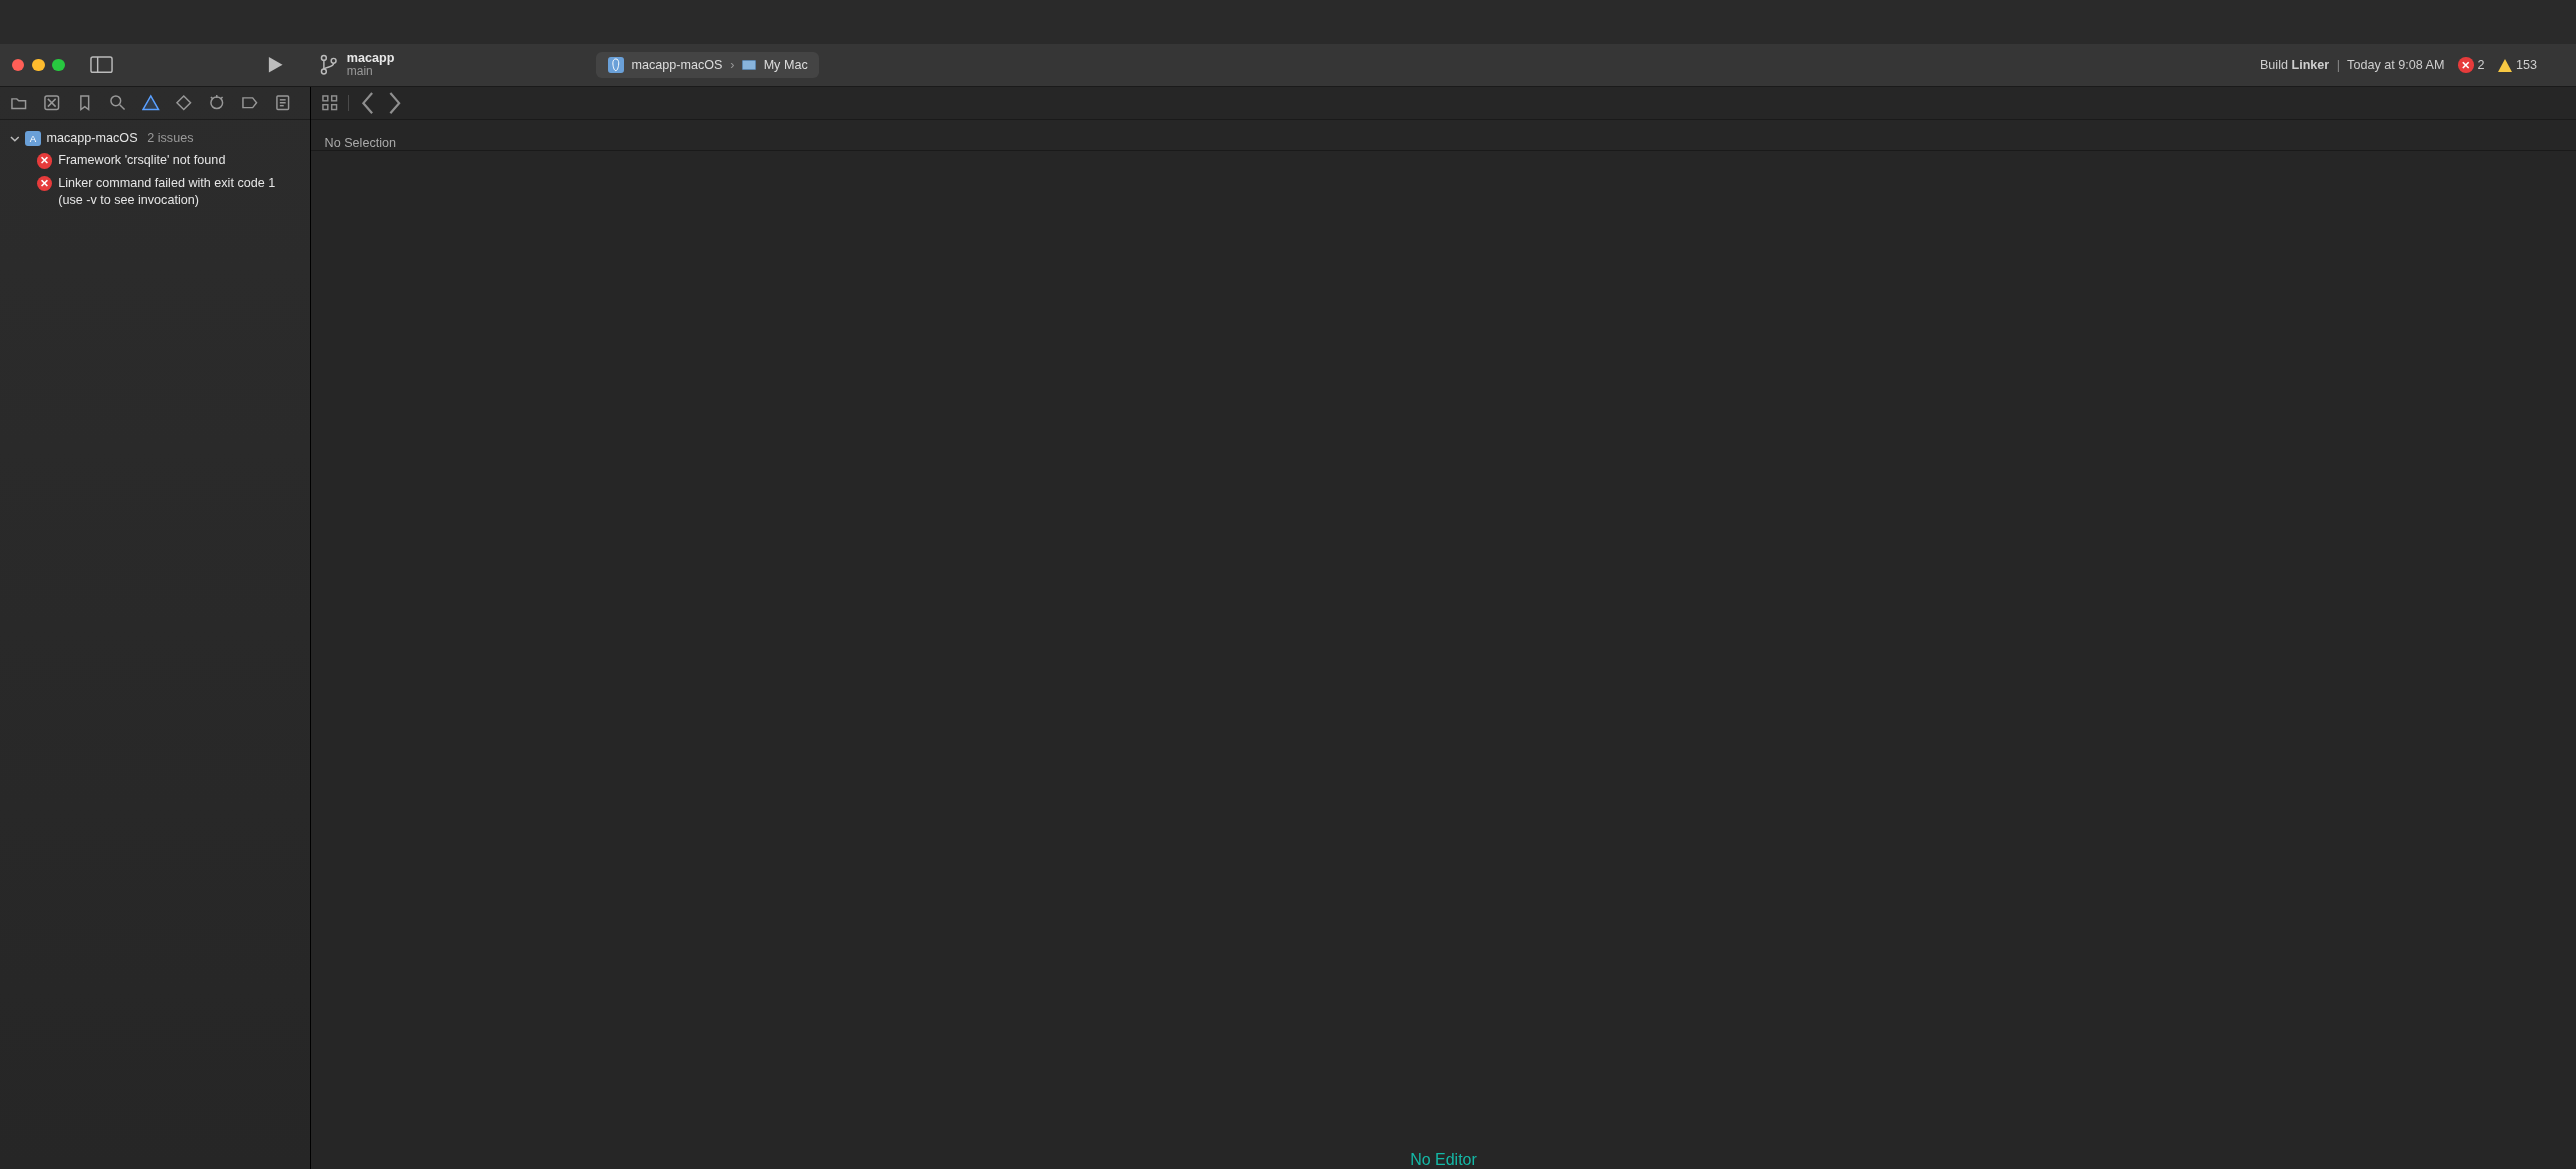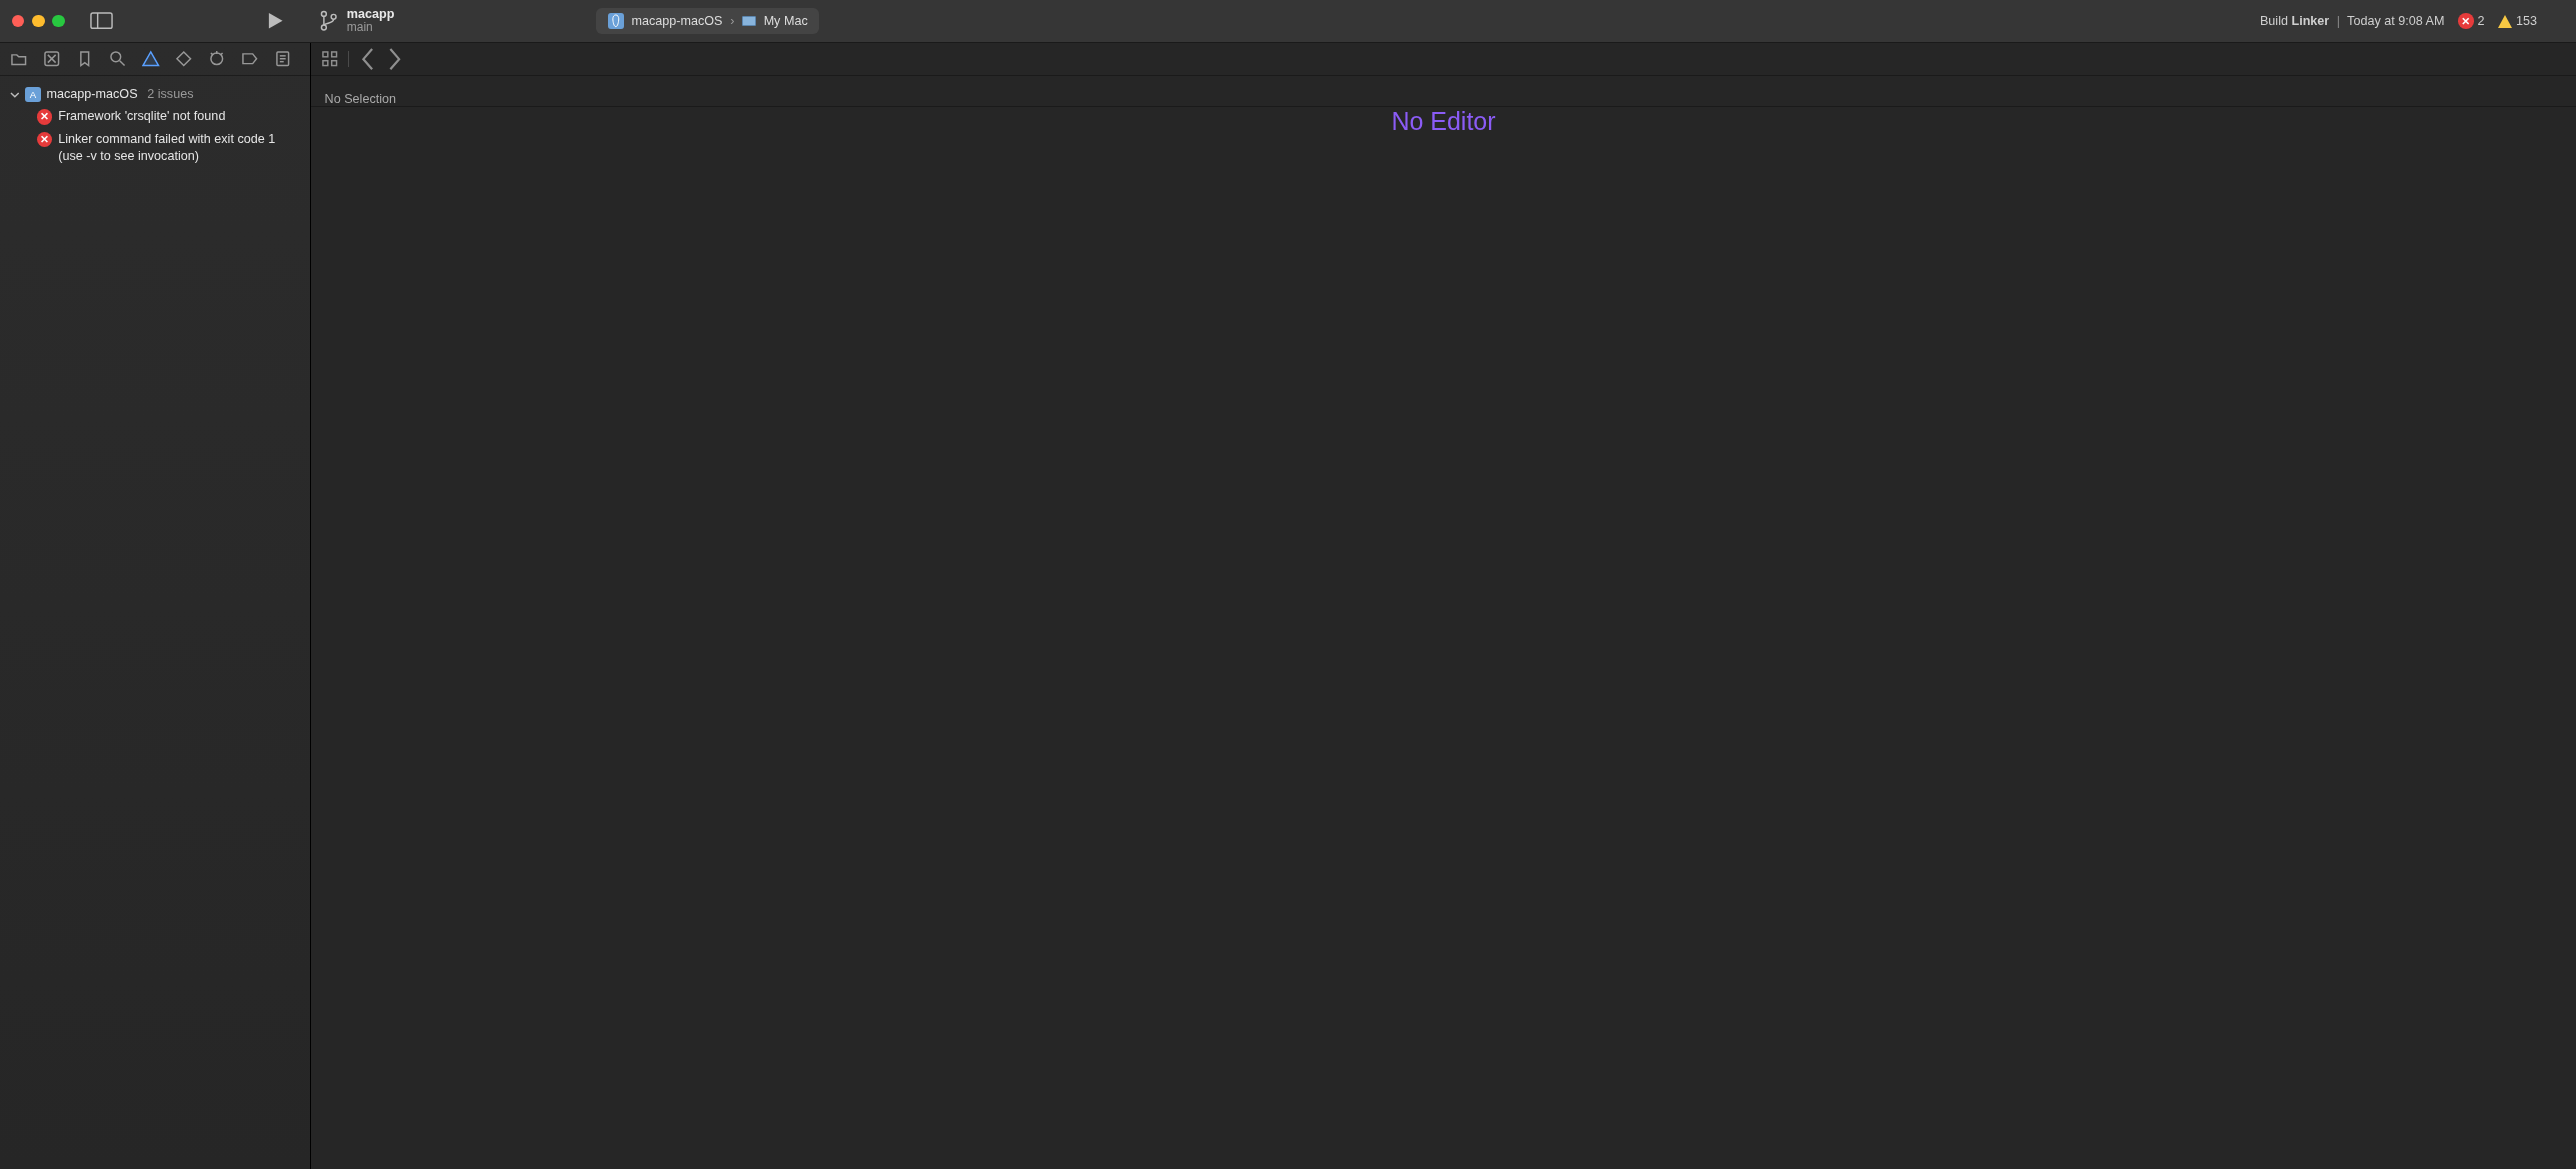--- a/index.html
+++ b/index.html
@@ -1,19 +1,19 @@
 <!DOCTYPE html>
 <html><head>
 <meta charset="utf-8">
 <style>
   * { margin: 0; padding: 0; box-sizing: border-box; font-family: -apple-system, "SF Pro Text", "Helvetica Neue", Arial, sans-serif; }
   html, body { width: 100%; height: 100%; background: #1e1e1e; color: #ddd; overflow: hidden; }
   .window { display: flex; flex-direction: column; width: 2576px; height: 1169px; background: #2a2a2a; }
   
-  .titlebar { height: 43px; display: flex; align-items: center; background: #363636; border-bottom: 1px solid #1a1a1a; position: relative; }
+  .titlebar { height: 43px; display: flex; align-items: center; background: #363636; border-bottom: 1px solid #1a1a1a; position: relative; margin-top: 44px; }
   .traffic-lights { display: flex; gap: 7.8px; margin-left: 11.7px; }
   .traffic-light { width: 12.6px; height: 12.6px; border-radius: 50%; }
   .tl-close { background: #ff5f57; }
   .tl-min { background: #febc2e; }
   .tl-max { background: #28c840; }
   .panel-toggle { margin-left: 25px; width: 23px; height: 17.5px; display: flex; align-items: center; justify-content: center; }
   .run-button { margin-left: 152px; width: 19.5px; height: 19.5px; display: flex; align-items: center; justify-content: center; }
   .branch-block { margin-left: 35px; display: flex; align-items: center; gap: 9.7px; }
   .branch-icon { width: 17.5px; height: 21.4px; }
   .branch-text { display: flex; flex-direction: column; line-height: 1.05; }
@@ -45,21 +45,21 @@
   .issue-count { color: #9a9a9a; margin-left: 3.9px; text-align: right; }
   .issue-row { padding-left: 31px; }
   .issue-bullet { width:15.6px; height:15.6px; border-radius:50%; background:#e63b3b; color:#fff; display:flex; align-items:center; justify-content:center; font-size:10.7px; font-weight:700; flex-shrink:0; margin-top:1px; }
   .issue-text { line-height: 1.35; }
   
   .main { flex: 1; display: flex; flex-direction: column; background: #262626; }
   .editor-bar { height: 33px; display: flex; align-items: center; gap: 9.7px; padding: 0 9.7px; border-bottom: 1px solid #1a1a1a; }
   .editor-bar .eb-btn { width: 17.5px; height: 17.5px; display:flex; align-items:center; justify-content:center; opacity:0.7; cursor:pointer; }
   .editor-bar .divider { width:1px; height:15.6px; background:#4a4a4a; }
   .jump-bar { height: 31px; display: flex; align-items: flex-end; padding: 0 13.6px; font-size: 12.6px; color: #aaa; border-bottom: 1px solid #1a1a1a; }
-  .editor-area { flex: 1; display: flex; align-items: flex-start; justify-content: center; color: #8b5cf6; font-size: 25px; }
+  .editor-area { flex: 1; display: flex; align-items: flex-end; justify-content: center; color: #14b8a6; font-size: 16px; }
   svg { stroke: #bcbcbc; fill: none; stroke-width: 1.5; }
 </style>
 </head>
 <body>
 
 <div class="window">
 
   <div class="titlebar">
     <div class="traffic-lights">
       <div class="traffic-light tl-close"></div>

